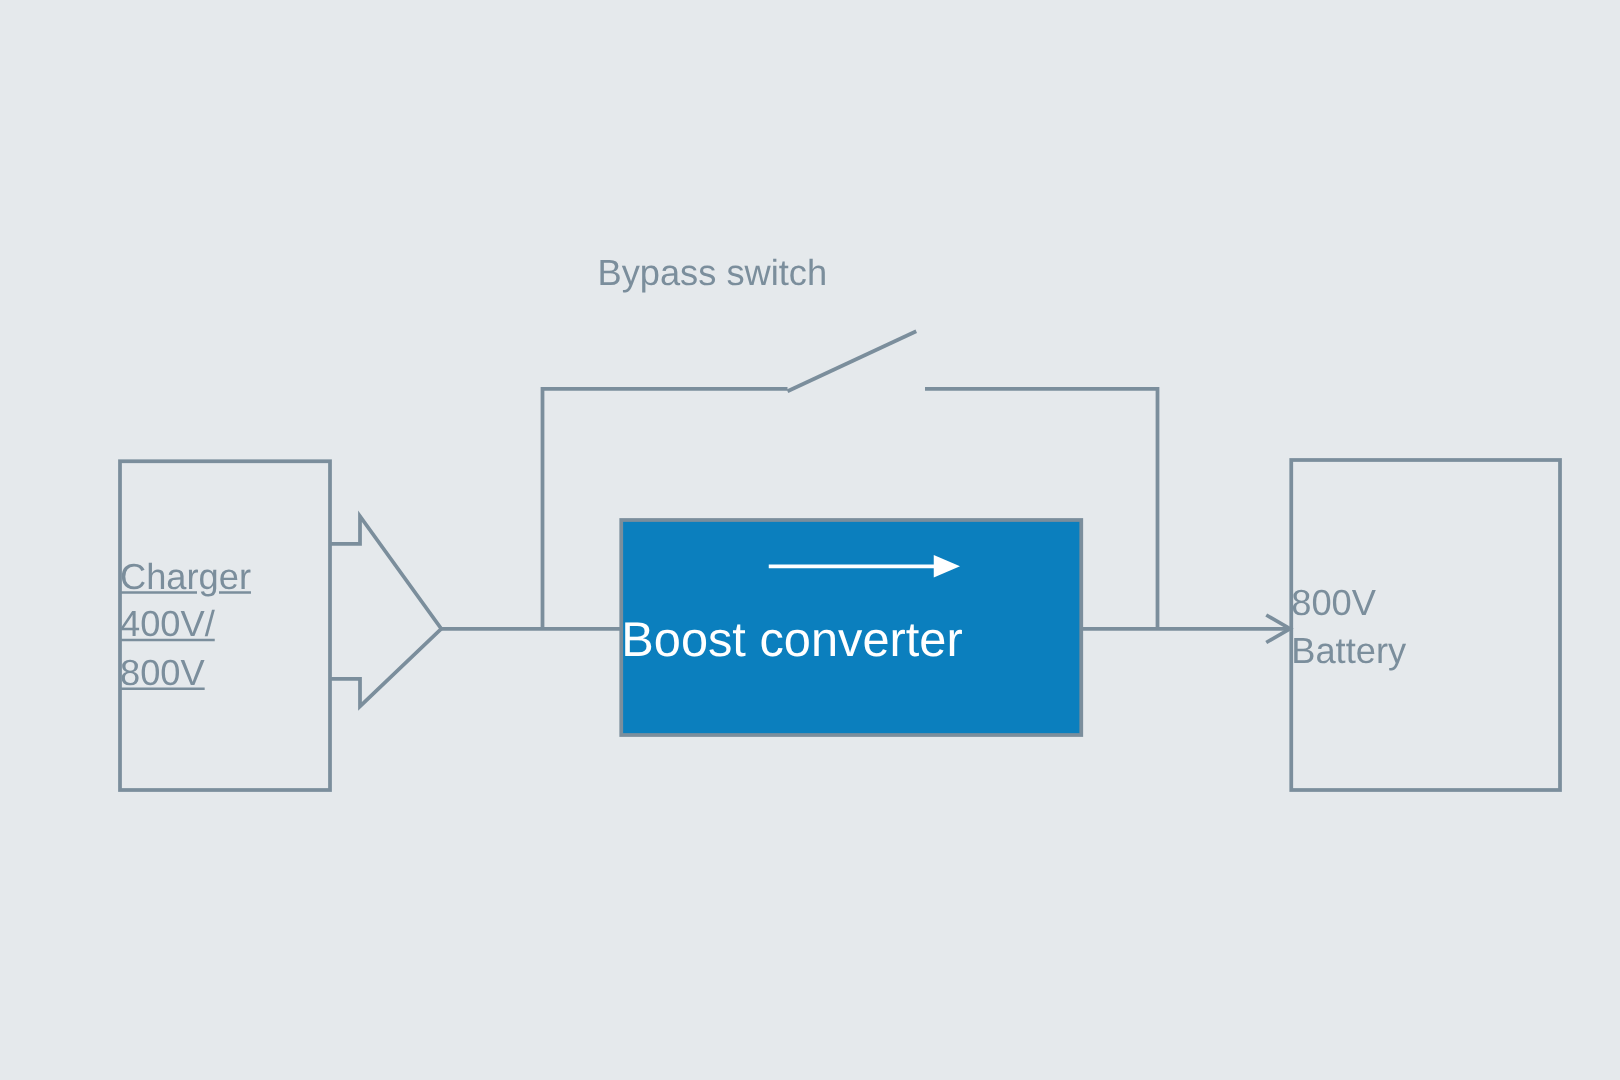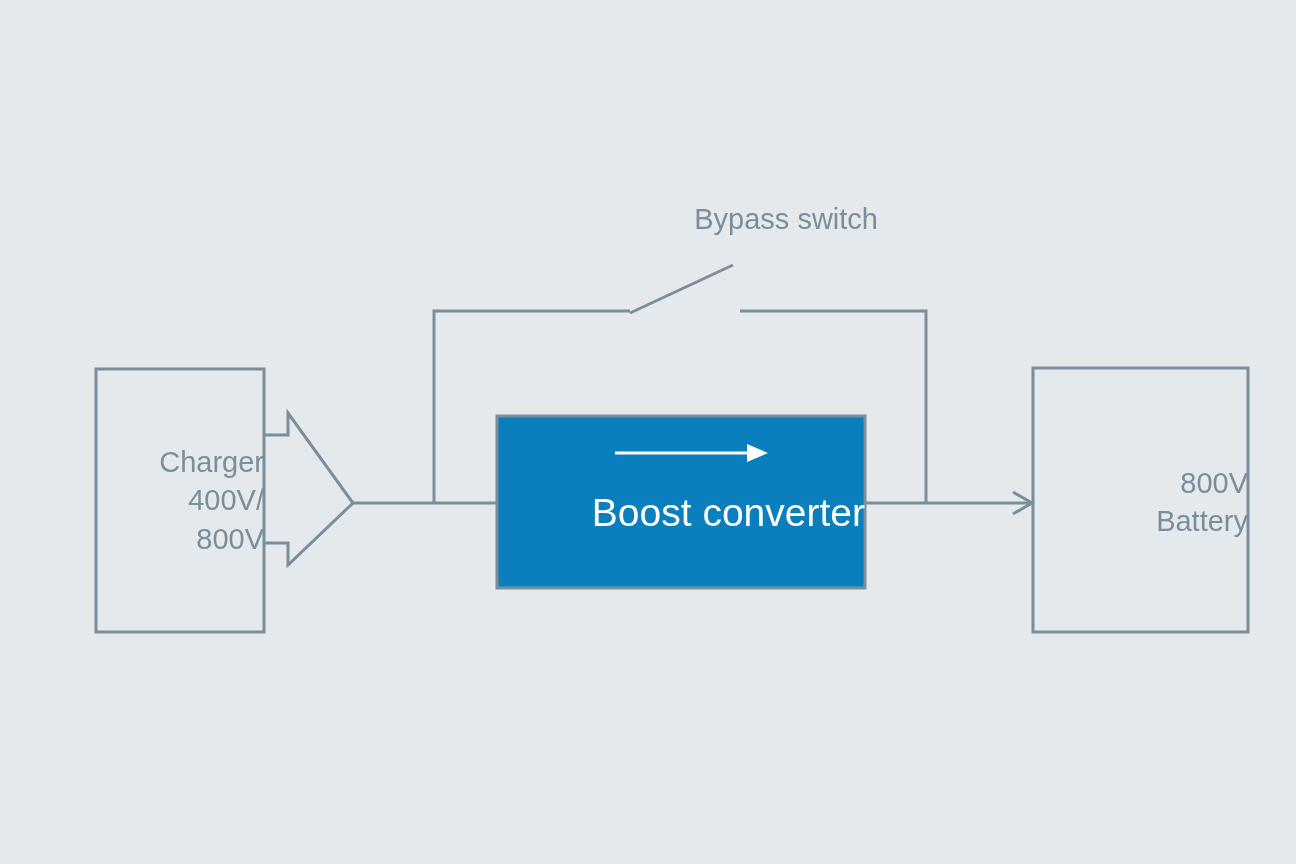--- a/index.html
+++ b/index.html
@@ -21,21 +21,21 @@
   }
   svg.canvas {
     position: absolute;
     left: 0;
     top: 0;
     width: 1296px;
     height: 864px;
   }
   .diagram-label {
     position: absolute;
-    text-align: right;
+    text-align: left;
     font-family: "Liberation Sans", sans-serif;
     white-space: pre-line;
     line-height: 1.32;
     pointer-events: none;
   }
   .label-gray {
     color: #7b8e9c;
     font-size: 29px;
   }
   .label-white {
@@ -44,20 +44,21 @@
   }
   #bypass-switch-label {
     left: 478px;
     top: 200px;
     width: 400px;
   }
   #charger-label {
     left: 96px;
     top: 443px;
     width: 168px;
+    text-decoration: underline;
   }
   #boost-converter-label {
     left: 497px;
     top: 487px;
     width: 368px;
   }
   #battery-label {
     left: 1033px;
     top: 464px;
     width: 215px;

